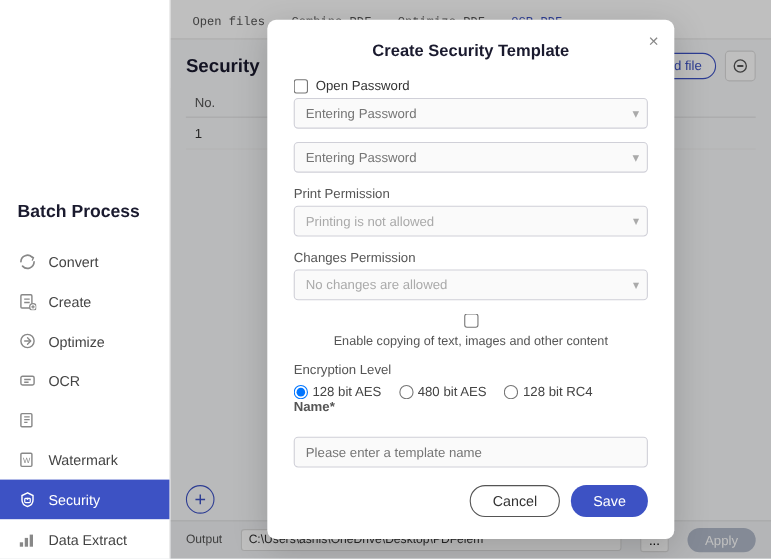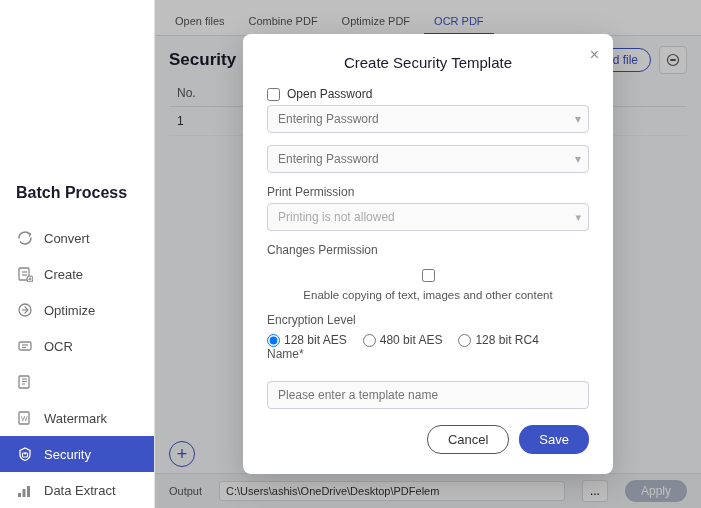--- a/index.html
+++ b/index.html
@@ -70,20 +70,21 @@
       align-items: flex-end;
       gap: 4px;
     }
     .tab-item {
       font-size: 11px;
       color: #555;
       padding: 6px 10px;
       cursor: pointer;
       border-bottom: 2px solid transparent;
       white-space: nowrap;
+      font-family: Liberation Mono, monospace;
     }
     .tab-item.active {
       color: #3d52c4;
       border-bottom: 2px solid #3d52c4;
     }
 
     
     .content-header {
       display: flex;
       justify-content: space-between;
@@ -231,21 +232,21 @@
     .modal {
       background: #fff;
       border-radius: 8px;
       width: 370px;
       padding: 20px 24px 20px 24px;
       position: relative;
       box-shadow: 0 8px 32px rgba(0,0,0,0.18);
     }
     .modal-title {
       font-size: 15px;
-      font-weight: 400;
+      font-weight: 700;
       color: #1a1a2e;
       text-align: center;
       margin-bottom: 16px;
     }
     .modal-close {
       position: absolute;
       top: 12px;
       right: 14px;
       background: none;
       border: none;
@@ -350,20 +351,21 @@
       color: #444;
     }
     .name-field {
       margin-bottom: 16px;
     }
     .name-label {
       font-size: 12px;
       color: #555;
       margin-bottom: 20px;
       display: block;
+      font-weight: bold;
     }
     .name-input {
       width: 100%;
       border: 1px solid #d0d0d8;
       border-radius: 4px;
       padding: 6px 10px;
       font-size: 12px;
       color: #bbb;
       background: #fafafa;
       outline: none;
@@ -558,20 +560,25 @@
         <span class="field-label">Print Permission</span>
         <div class="select-wrap">
           <select class="select-field">
             <option>Printing is not allowed</option>
           </select>
         </div>
       </div>
 
       <div class="modal-field">
         <span class="field-label">Changes Permission</span>
+        <div class="select-wrap">
+          <select class="select-field">
+            <option>No changes are allowed</option>
+          </select>
+        </div>
       </div>
 
       <div class="copy-checkbox-row">
         <input type="checkbox" id="copy-cb" style="">
         <label for="copy-cb">Enable copying of text, images and other content</label>
       </div>
 
       <div class="encryption-section">
         <span class="encryption-label">Encryption Level</span>
         <div class="radio-group">

